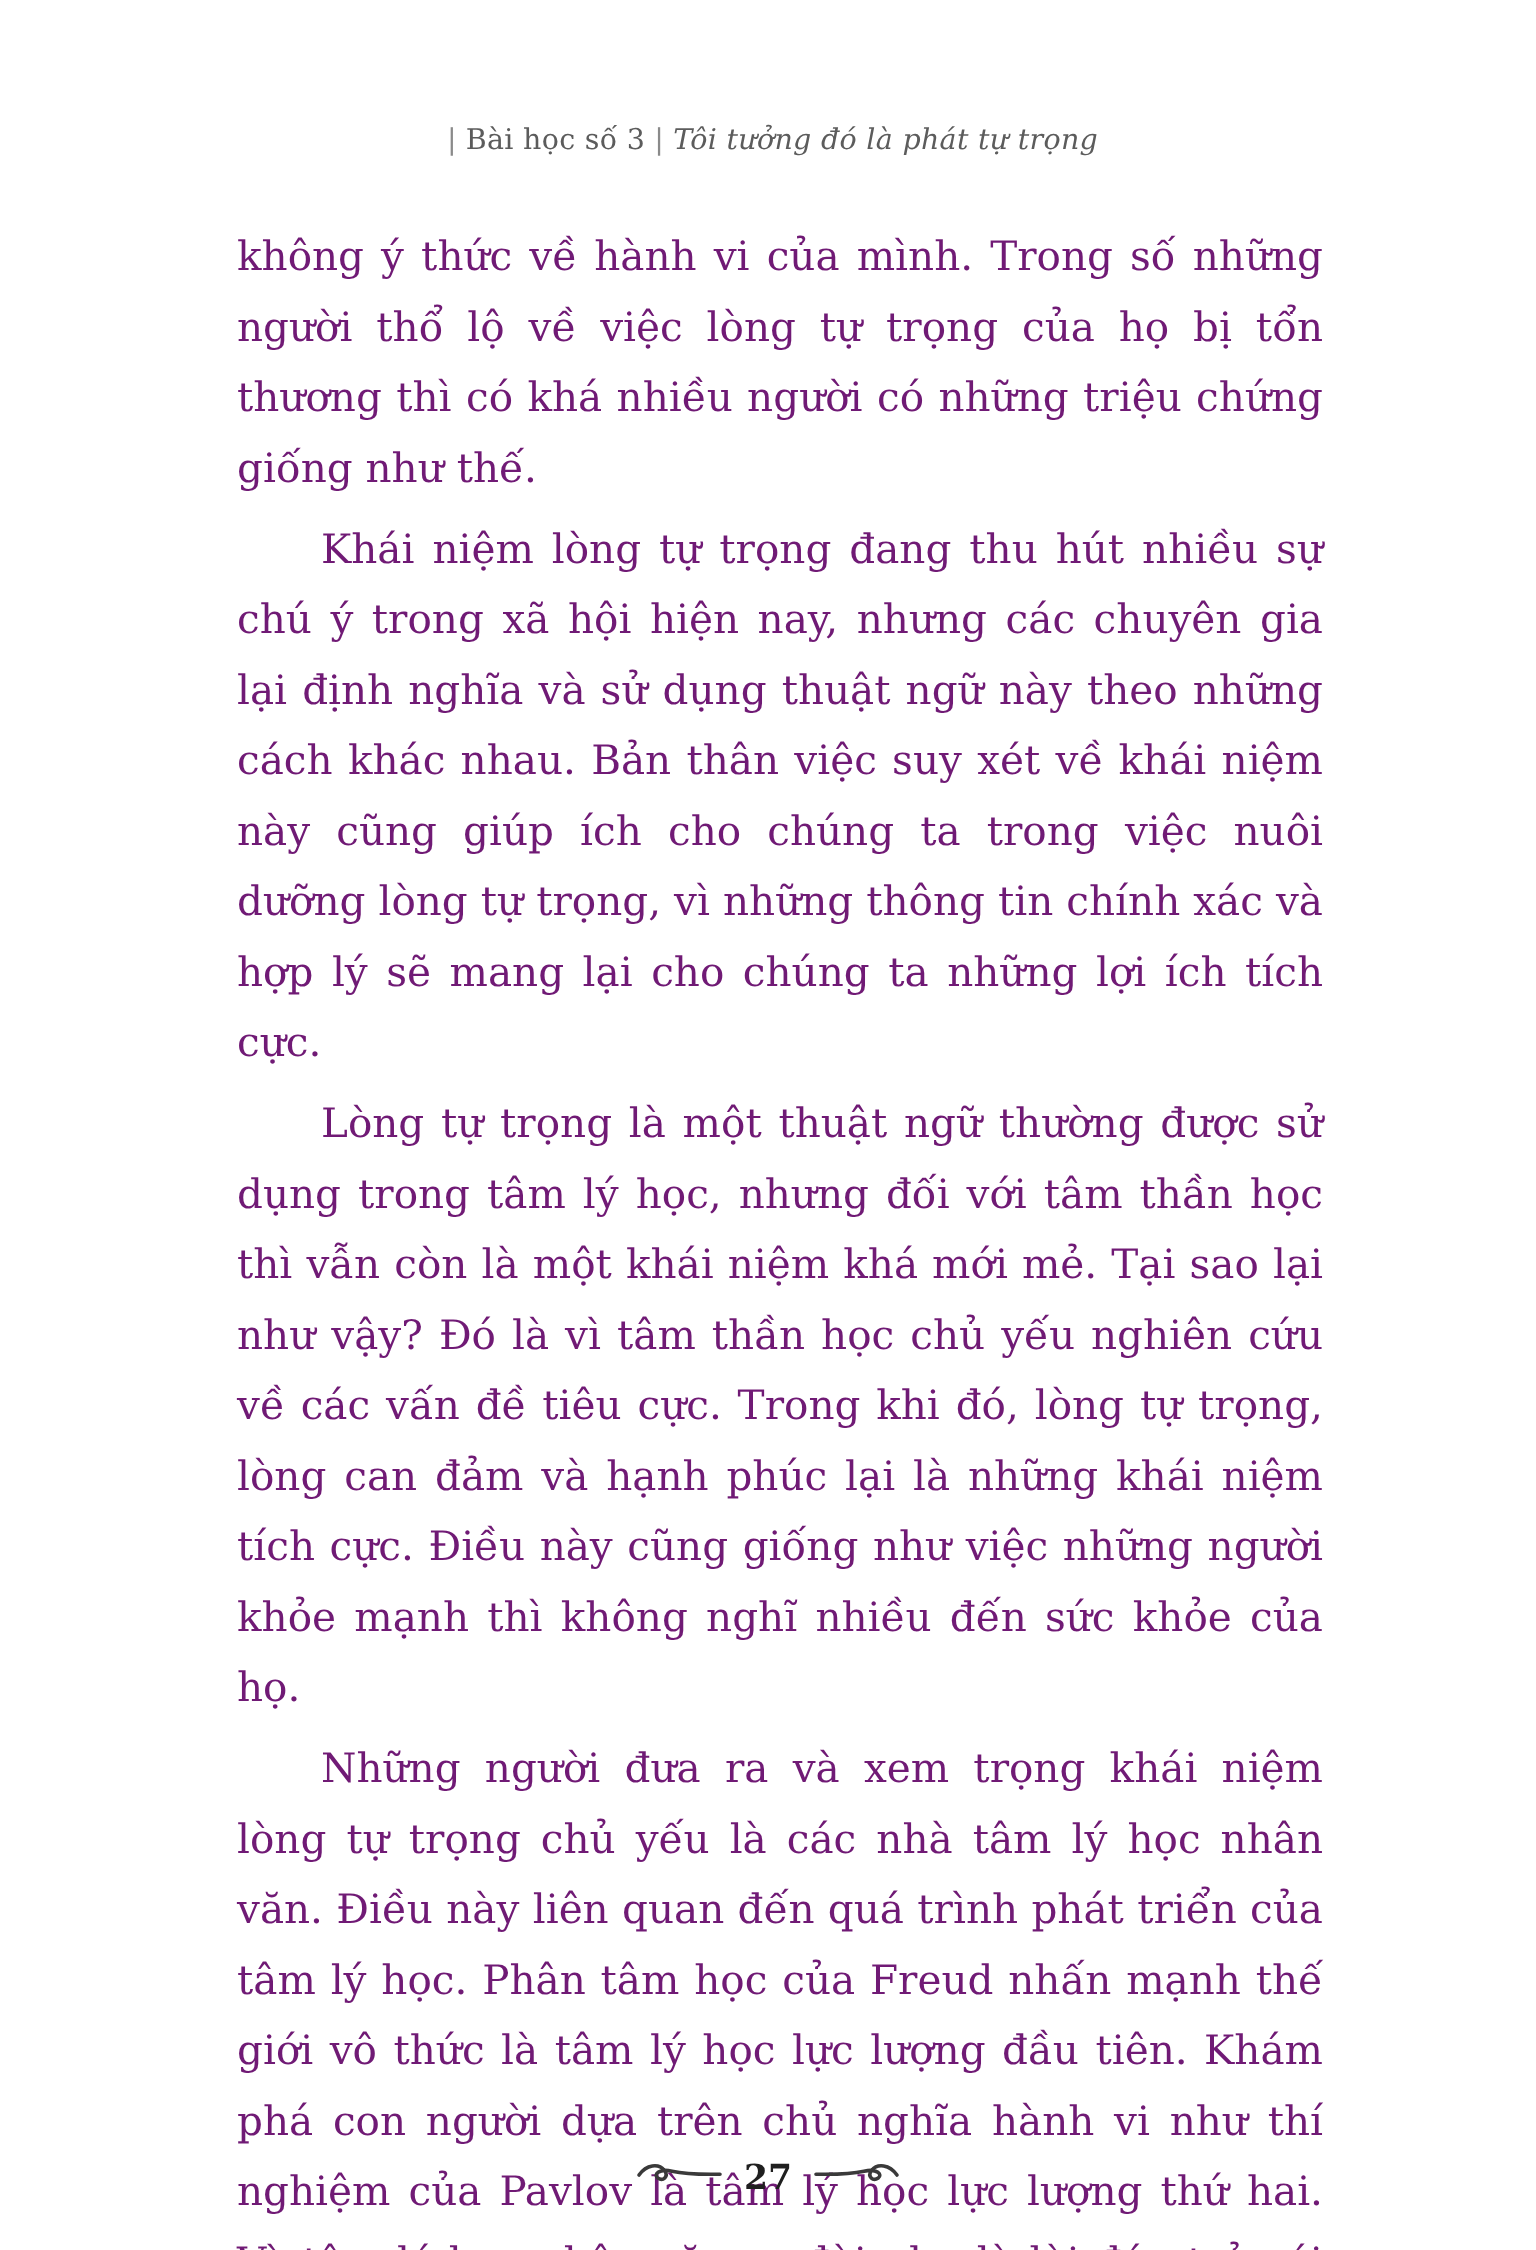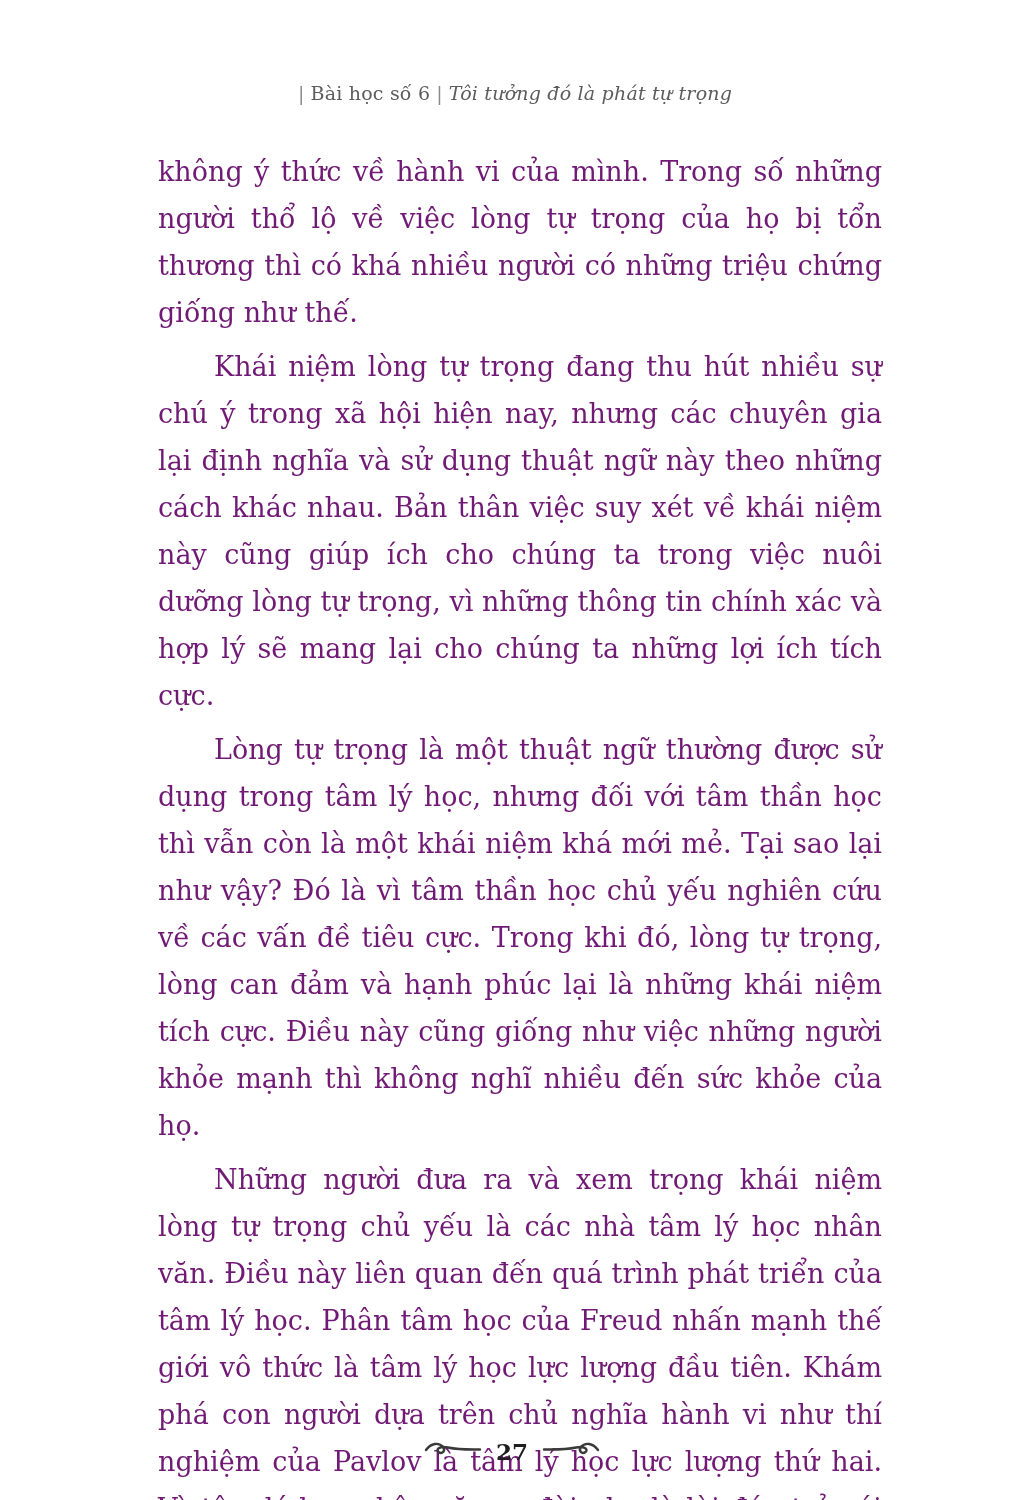--- a/index.html
+++ b/index.html
@@ -76,21 +76,21 @@
   .flourish.mirrored svg {
     transform: scaleX(-1);
   }
 </style>
 </head>
 <body>
 
 <div class="page">
 
   <div class="running-header">
-    <span class="hdr-sep">|</span><span class="hdr-label">Bài học số 6</span><span class="hdr-sep">|</span><span class="hdr-title">Tôi tưởng đó là phát tự trọng</span>
+    <span class="hdr-sep">|</span><span class="hdr-label">Bài học số 3</span><span class="hdr-sep">|</span><span class="hdr-title">Tôi tưởng đó là phát tự trọng</span>
   </div>
 
   <div class="body-text">
     <p class="para no-indent">không ý thức về hành vi của mình. Trong số những người thổ lộ về việc lòng tự trọng của họ bị tổn thương thì có khá nhiều người có những triệu chứng giống như thế.</p>
     <p class="para">Khái niệm lòng tự trọng đang thu hút nhiều sự chú ý trong xã hội hiện nay, nhưng các chuyên gia lại định nghĩa và sử dụng thuật ngữ này theo những cách khác nhau. Bản thân việc suy xét về khái niệm này cũng giúp ích cho chúng ta trong việc nuôi dưỡng lòng tự trọng, vì những thông tin chính xác và hợp lý sẽ mang lại cho chúng ta những lợi ích tích cực.</p>
     <p class="para">Lòng tự trọng là một thuật ngữ thường được sử dụng trong tâm lý học, nhưng đối với tâm thần học thì vẫn còn là một khái niệm khá mới mẻ. Tại sao lại như vậy? Đó là vì tâm thần học chủ yếu nghiên cứu về các vấn đề tiêu cực. Trong khi đó, lòng tự trọng, lòng can đảm và hạnh phúc lại là những khái niệm tích cực. Điều này cũng giống như việc những người khỏe mạnh thì không nghĩ nhiều đến sức khỏe của họ.</p>
     <p class="para">Những người đưa ra và xem trọng khái niệm lòng tự trọng chủ yếu là các nhà tâm lý học nhân văn. Điều này liên quan đến quá trình phát triển của tâm lý học. Phân tâm học của Freud nhấn mạnh thế giới vô thức là tâm lý học lực lượng đầu tiên. Khám phá con người dựa trên chủ nghĩa hành vi như thí nghiệm của Pavlov là tâm lý học lực lượng thứ hai. Và tâm lý học nhân văn ra đời như là lời đáp trả với hai lý thuyết trên. Tâm lý học nhân văn, được gọi là tâm lý học lực lượng thứ ba, tập trung nhiều hơn vào ý chí tự do và sự tự hiện thực hóa bản thân của con người.</p>
   </div>
 
   <div class="page-footer">

